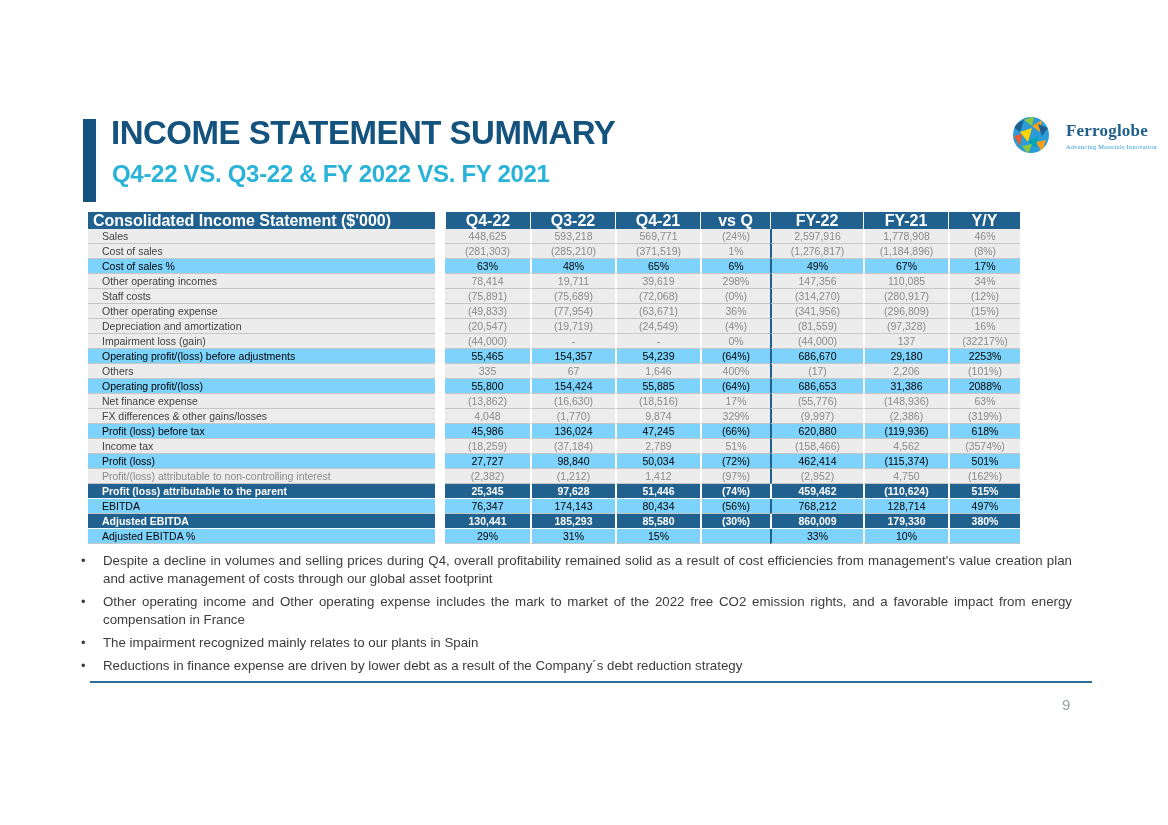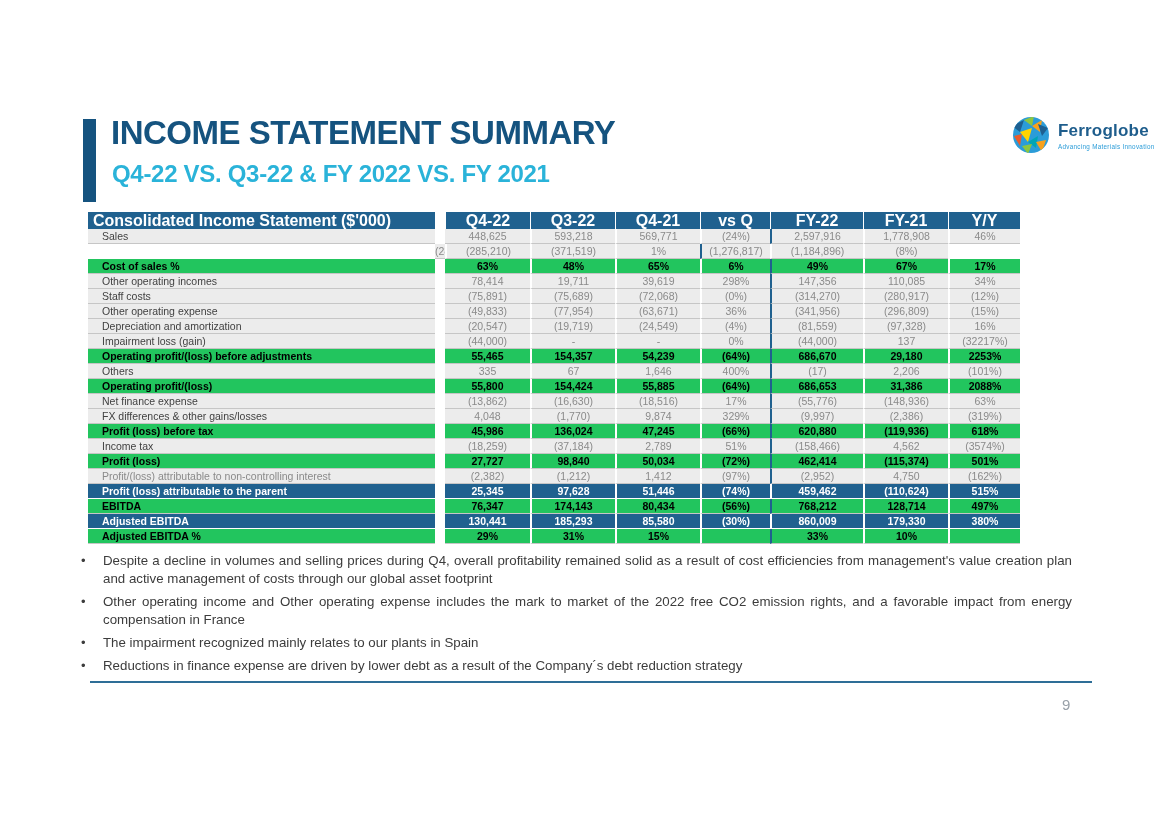--- a/index.html
+++ b/index.html
@@ -5,39 +5,39 @@
   html,body{margin:0;padding:0;background:#fff;}
   .slide{position:relative;width:1168px;height:734px;background:#fff;overflow:hidden;
          font-family:"Liberation Sans", sans-serif;}
   .accent-bar{position:absolute;left:83px;top:119px;width:13px;height:83px;background:#15537f;}
   .title{position:absolute;left:111px;top:114px;margin:0;font-size:33px;font-weight:bold;
          color:#15537f;letter-spacing:-0.5px;white-space:nowrap;}
   .subtitle{position:absolute;left:112px;top:160px;margin:0;font-size:24px;font-weight:bold;
             color:#2ab3d9;letter-spacing:-0.3px;white-space:nowrap;text-align:right;}
   .logo{position:absolute;left:1012px;top:116px;display:flex;align-items:flex-start;}
   .logo svg{flex:none;}
-  .logo-text{margin-left:8px;padding-top:5px;}
+  .logo-text{margin-left:16px;padding-top:5px;font-family:Liberation Serif, serif;}
   .logo-word{font-size:17px;font-weight:bold;color:#1e5d8c;letter-spacing:0.2px;}
   .logo-tag{font-size:6.3px;color:#2b9cd8;letter-spacing:0.3px;margin-top:2px;}
 
   .table{position:absolute;left:88px;top:212px;width:934px;}
   .trow{display:grid;grid-template-columns:347px 10px 85px 85px 85px 70px 93px 85px 72px;}
   .thead .hcell{background:#20618f;color:#fff;font-weight:bold;font-size:16px;line-height:17px;
                 height:17px;text-align:center;border-left:1px solid #fff;white-space:nowrap;}
   .thead .hcell.label{text-align:left;padding-left:5px;border-left:none;}
   .gap{background:#fff;}
   .lcell{padding-left:14px;font-size:10.5px;line-height:14px;height:14px;color:#414141;
          border-bottom:1px solid #c6c6c6;white-space:nowrap;overflow:hidden;}
   .vcell{font-size:10.5px;line-height:14px;height:14px;text-align:center;color:#8a8a8a;
          border-bottom:1px solid #c6c6c6;border-left:2px solid #fff;white-space:nowrap;}
   .vcell.c0{border-left:none;}
   .vcell.c4{border-left:2px solid #20618f;}
   .plain .lcell,.plain .vcell{background:#ececec;}
   .plain.muted .lcell{color:#8a8a8a;}
-  .bold .lcell,.bold .vcell{background:#22c55e;color:#000;font-weight:bold;}
+  .bold .lcell,.bold .vcell{background:#7dd3fc;color:#000;font-weight:normal;}
   .highlight .lcell,.highlight .vcell{background:#20618f;color:#fff;font-weight:bold;
          border-bottom:1px solid #fff;}
   .highlight .vcell.c4{border-left-color:#fff;}
 
   .bullets{position:absolute;left:78px;top:552px;width:994px;}
   .bullet{display:flex;margin-bottom:5px;}
   .dot{width:22px;flex:none;font-size:13px;line-height:18px;color:#3c3c3c;padding-left:3px;}
   .btxt{font-size:13.3px;line-height:18px;color:#3c3c3c;text-align:justify;}
 
   .footer-line{position:absolute;left:90px;top:681px;width:1002px;height:0;
@@ -97,20 +97,21 @@
           <div class="gap"></div>
           <div class="vcell c0">448,625</div>
           <div class="vcell c1">593,218</div>
           <div class="vcell c2">569,771</div>
           <div class="vcell c3">(24%)</div>
           <div class="vcell c4">2,597,916</div>
           <div class="vcell c5">1,778,908</div>
           <div class="vcell c6">46%</div>
         </div>
         <div class="trow plain">
+          <div class="lcell">Cost of sales</div>
           <div class="gap"></div>
           <div class="vcell c0">(281,303)</div>
           <div class="vcell c1">(285,210)</div>
           <div class="vcell c2">(371,519)</div>
           <div class="vcell c3">1%</div>
           <div class="vcell c4">(1,276,817)</div>
           <div class="vcell c5">(1,184,896)</div>
           <div class="vcell c6">(8%)</div>
         </div>
         <div class="trow bold">

